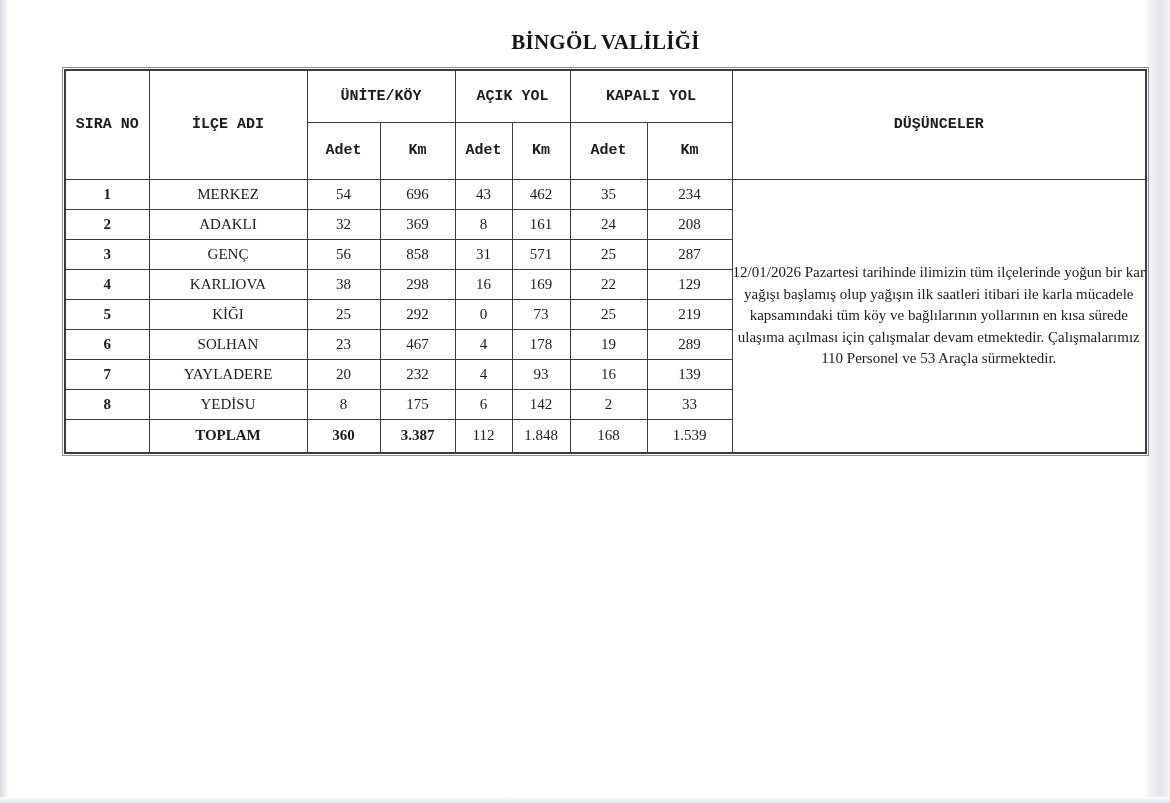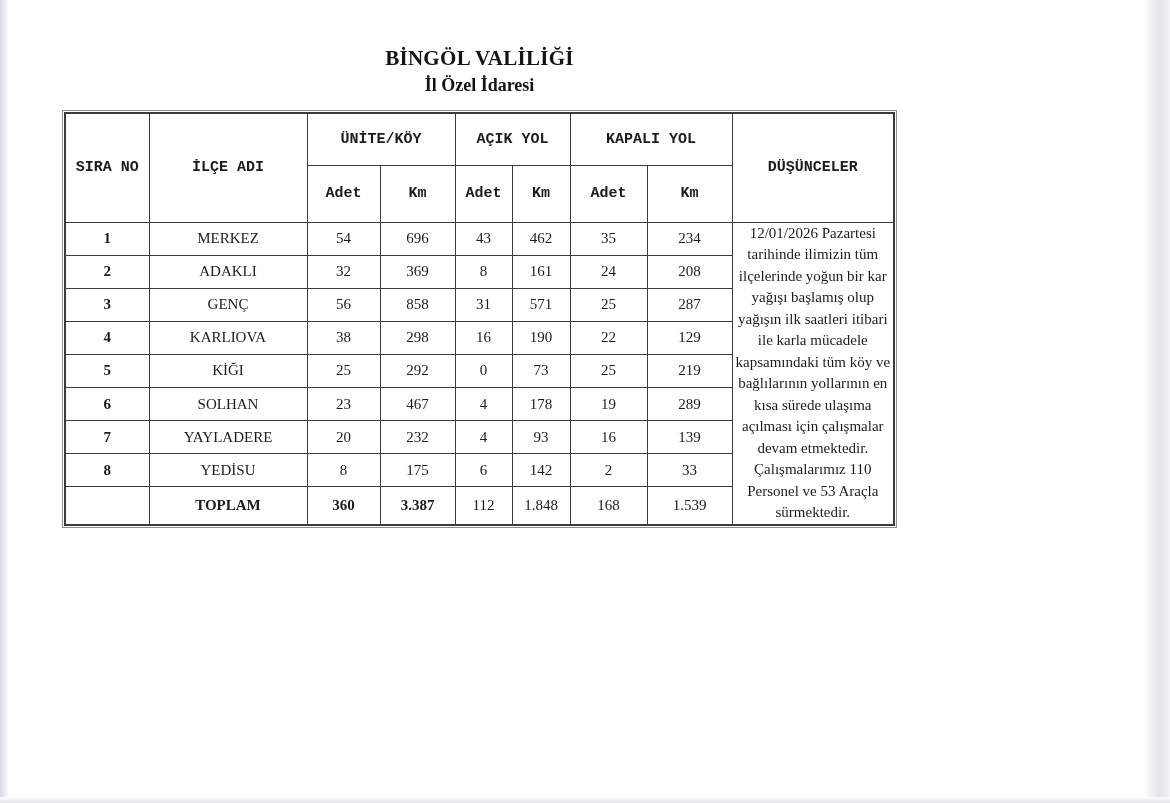--- a/index.html
+++ b/index.html
@@ -29,22 +29,22 @@
   }
   .scan-edge-bottom {
     position: absolute;
     left: 0; bottom: 0;
     width: 1170px; height: 6px;
     background: linear-gradient(to top, #e3e3ea, #ffffff);
   }
   .doc {
     position: absolute;
     left: 62px;
-    top: 44px;
-    width: 835px;
+    top: 28px;
+    width: 1087px;
   }
   .titles {
     text-align: center;
     font-weight: bold;
     color: #141414;
   }
   .title1 { font-size: 21px; line-height: 28px; letter-spacing: 0.3px; }
   .title2 { font-size: 18px; line-height: 27px; }
   .title3 { font-size: 21px; line-height: 30px; letter-spacing: 0.2px; }
   .table-wrap {
@@ -95,21 +95,20 @@
 </head>
 <body>
 
 <div class="scan-edge-left"></div>
 <div class="scan-edge-right"></div>
 <div class="scan-edge-bottom"></div>
 
 <div class="doc">
   <div class="titles">
     <div class="title1">BİNGÖL VALİLİĞİ</div>
-    <div class="title2">İl Özel İdaresi</div>
   </div>
 
   <div class="table-wrap">
     <table class="roads">
       <colgroup>
         <col style="width:84px">
         <col style="width:158px">
         <col style="width:73px">
         <col style="width:75px">
         <col style="width:57px">
@@ -166,21 +165,21 @@
           <td>571</td>
           <td>25</td>
           <td>287</td>
         </tr>
         <tr class="drow">
           <td class="sira">4</td>
           <td class="ilce">KARLIOVA</td>
           <td>38</td>
           <td>298</td>
           <td>16</td>
-          <td>190</td>
+          <td>169</td>
           <td>22</td>
           <td>129</td>
         </tr>
         <tr class="drow">
           <td class="sira">5</td>
           <td class="ilce">KİĞI</td>
           <td>25</td>
           <td>292</td>
           <td>0</td>
           <td>73</td>

